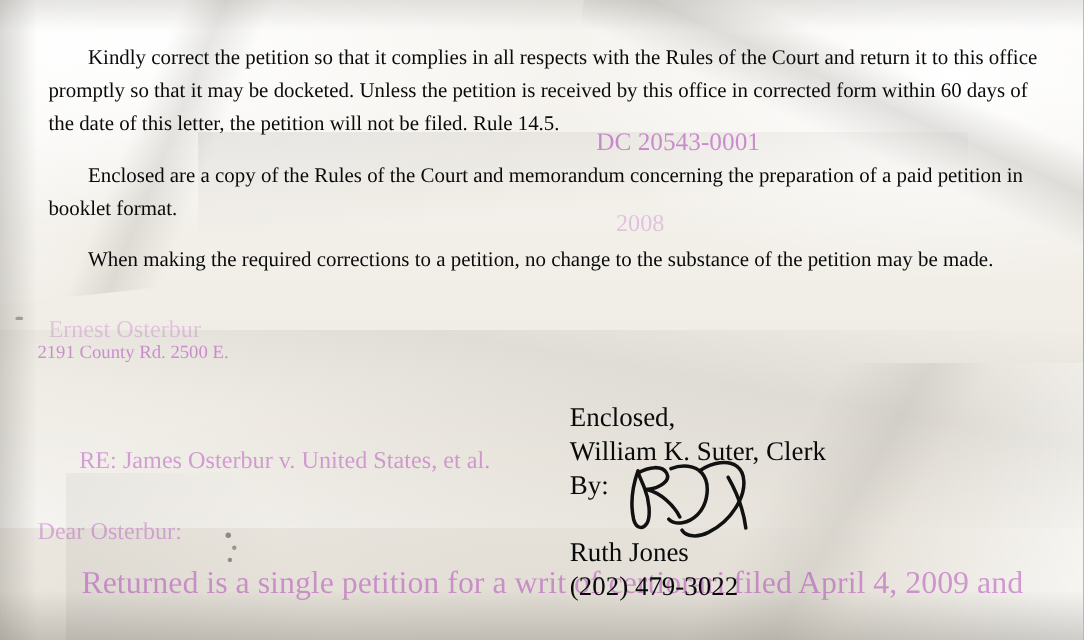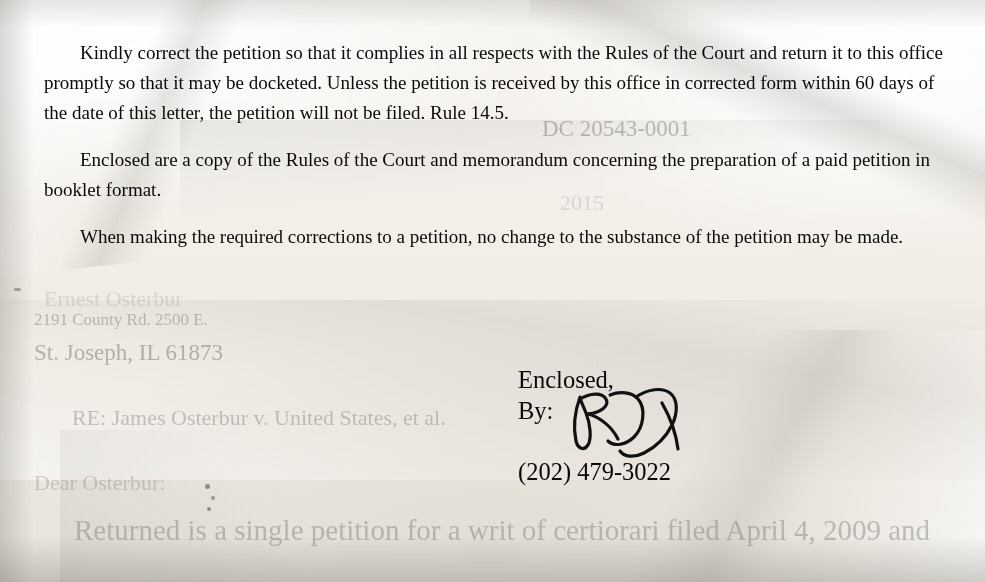--- a/index.html
+++ b/index.html
@@ -67,21 +67,21 @@
   }
   .edge-shade-top {
     position: absolute; left: 0; top: 0; width: 985px; height: 28px;
     background: linear-gradient(180deg, rgba(120,117,110,0.18), rgba(120,117,110,0));
   }
 
   
   .ghost-layer {
     position: absolute;
     inset: 0;
-    color: #737373;
+    color: #a21caf;
     opacity: 0.62;
     font-family: "Liberation Serif", serif;
     pointer-events: none;
   }
   .ghost {
     position: absolute;
     white-space: nowrap;
     filter: blur(0.7px);
   }
 
@@ -148,52 +148,53 @@
   <div class="crease crease-3"></div>
   <div class="crease crease-4"></div>
   <div class="crease crease-5"></div>
   <div class="crease crease-6"></div>
   <div class="edge-shade-top"></div>
   <div class="edge-shade-left"></div>
   <div class="edge-shade-bottom"></div>
 
   <div class="ghost-layer">
     <div class="ghost" style="left:542px; top:116px; font-size:23px; opacity:0.75;">DC  20543-0001</div>
-    <div class="ghost" style="left:560px; top:190px; font-size:22px; opacity:0.35;">2015</div>
+    <div class="ghost" style="left:560px; top:190px; font-size:22px; opacity:0.35;">2008</div>
     <div class="ghost" style="left:44px; top:286px; font-size:22px; opacity:0.32;">Ernest Osterbur</div>
     <div class="ghost" style="left:34px; top:310px; font-size:17px; opacity:0.72;">2191 County Rd. 2500 E.</div>
-    <div class="ghost" style="left:34px; top:340px; font-size:23px; opacity:0.80;">St. Joseph, IL  61873</div>
     <div class="ghost" style="left:72px; top:405px; font-size:22px; opacity:0.62;">RE: James Osterbur v. United States, et al.</div>
     <div class="ghost" style="left:34px; top:457px; font-size:22px; opacity:0.50;margin-top:13px;">Dear Osterbur:</div>
     <div class="ghost" style="left:74px; top:514px; font-size:29px; opacity:0.66;">Returned is a single petition for a writ of certiorari filed April 4, 2009 and</div>
   </div>
 
   <div class="spot spot-a"></div>
   <div class="spot spot-b"></div>
   <div class="spot spot-c"></div>
   <div class="spot spot-d"></div>
 
   <div class="body-text">
     <p class="para p1">Kindly correct the petition so that it complies in all respects with the Rules of the Court and return it to this office promptly so that it may be docketed.  Unless the petition is received by this office in corrected form within 60 days of the date of this letter, the petition will not be filed.  Rule 14.5.</p>
     <p class="para p2">Enclosed are a copy of the Rules of the Court and memorandum concerning the preparation of a paid petition in booklet format.</p>
     <p class="para p3">When making the required corrections to a petition, no change to the substance of the petition may be made.</p>
   </div>
 
   <div class="closing">
     <div class="line">Enclosed,</div>
+    <div class="line">William K. Suter, Clerk</div>
     <div class="sig-row">
       <span class="by-label">By:</span>
       <svg class="signature" viewBox="0 0 130 78" aria-hidden="true">
         <g fill="none" stroke="#111111" stroke-width="3.2" stroke-linecap="round" stroke-linejoin="round">
           <path d="M14 14 C9 28, 7 44, 10 58 C12 66, 18 68, 22 62 C26 55, 24 40, 20 30 C17 22, 14 17, 14 14 Z"></path>
           <path d="M14 16 C24 10, 36 9, 40 16 C44 23, 34 30, 22 31"></path>
           <path d="M22 31 C34 34, 46 44, 52 56"></path>
           <path d="M44 12 C54 8, 66 9, 72 16 C80 25, 78 44, 68 54 C60 62, 48 64, 42 58"></path>
           <path d="M70 14 C82 6, 96 4, 104 10 C112 16, 112 30, 106 42 C100 54, 90 64, 78 70 C68 75, 58 74, 54 68"></path>
           <path d="M96 20 C104 34, 110 50, 112 66"></path>
         </g>
       </svg>
     </div>
     <div class="gap"></div>
+    <div class="name-line">Ruth Jones</div>
     <div class="phone-line">(202) 479-3022</div>
   </div>
 
 </div>
 
 </body></html>

